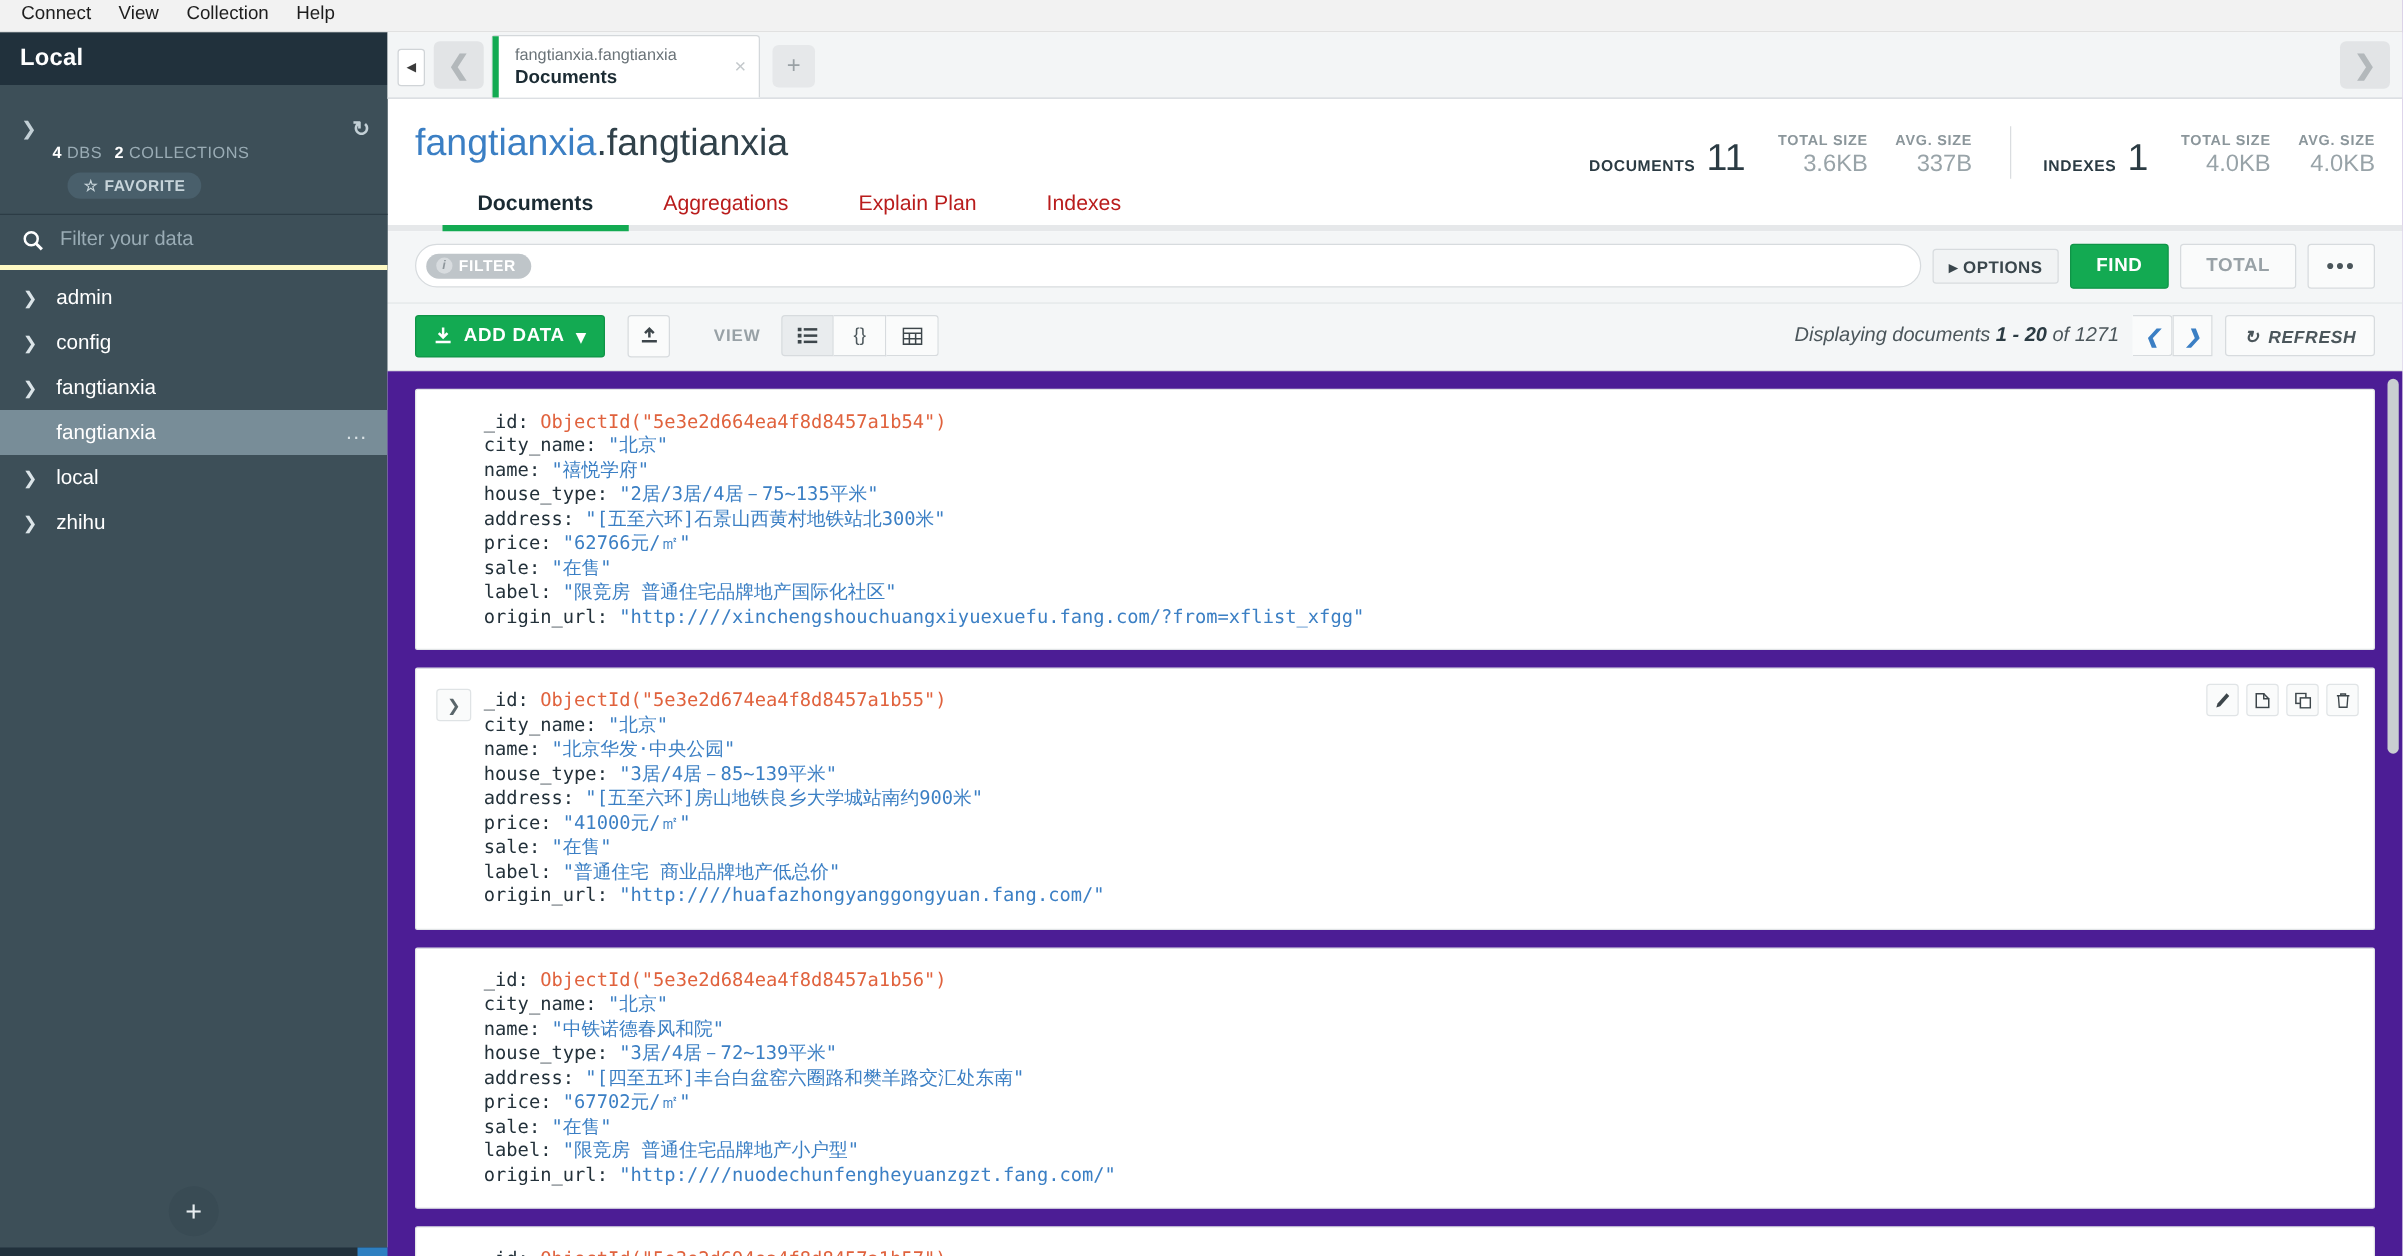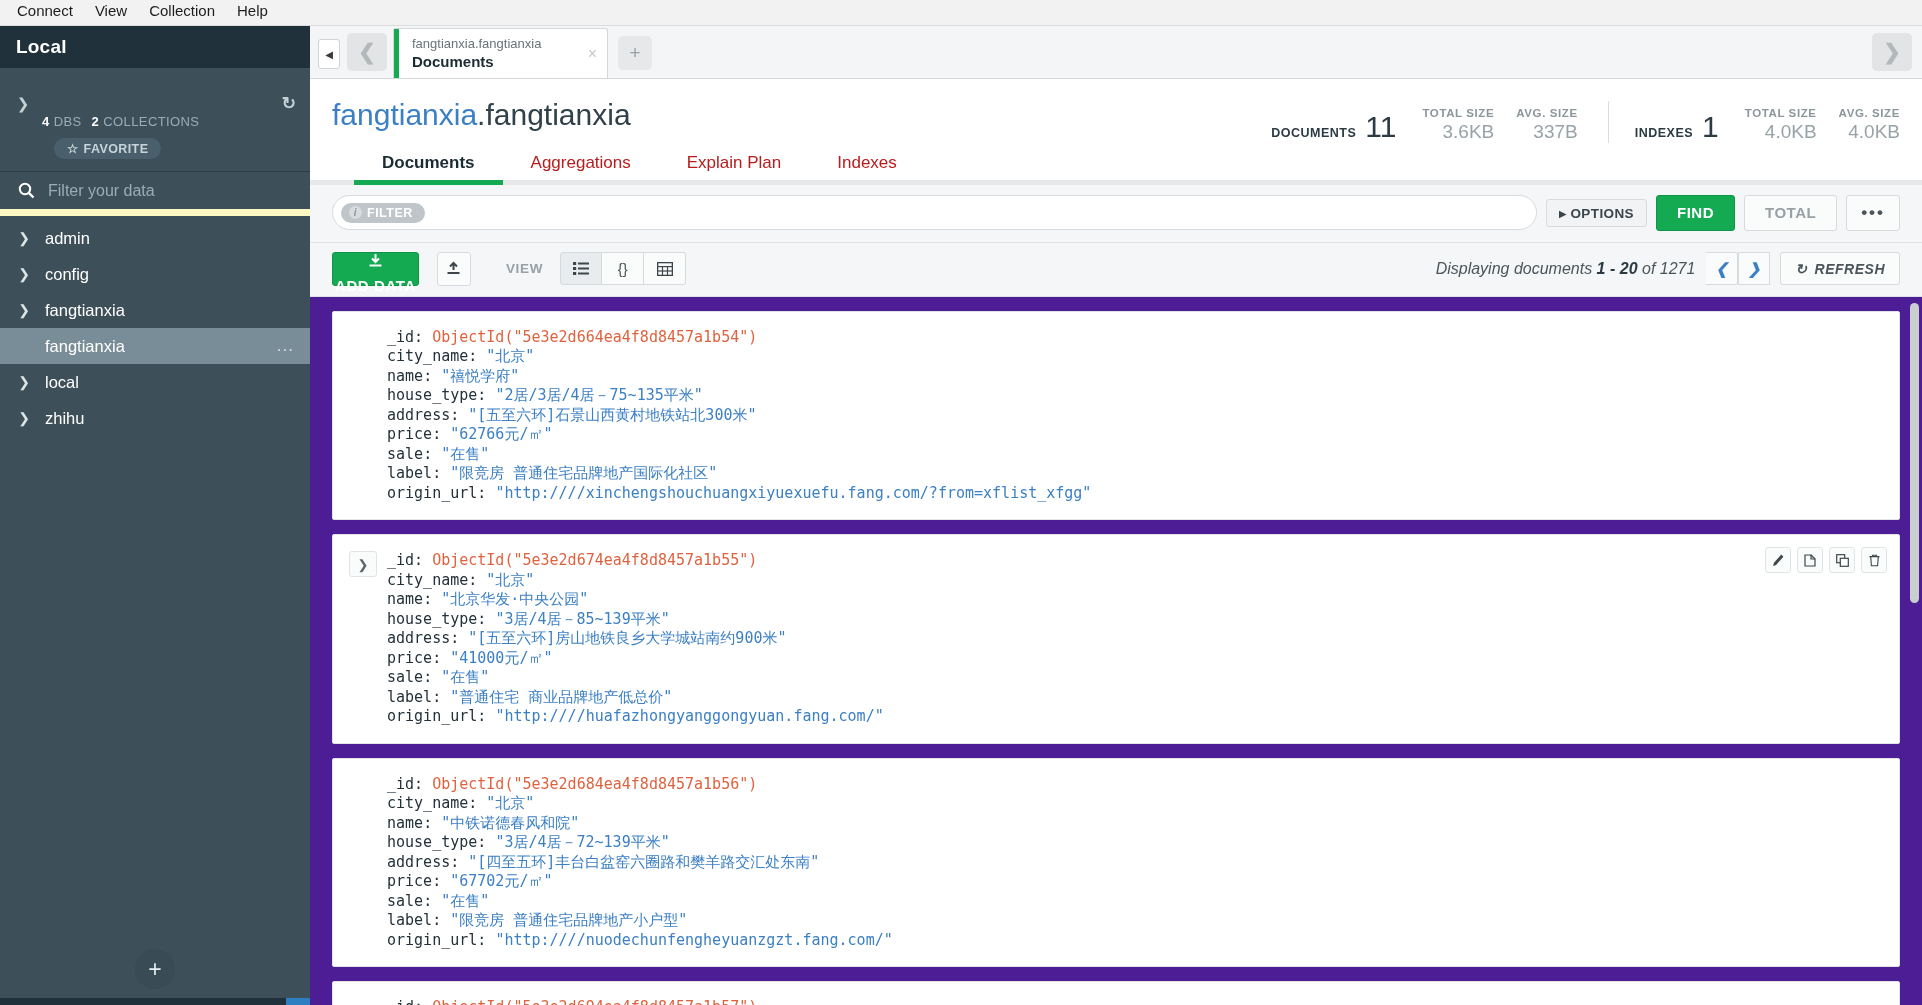--- a/index.html
+++ b/index.html
@@ -45,21 +45,21 @@
   .sb-refresh {
     margin-left: auto; color: #c3d0d6; font-size: 17px; line-height: 1; font-weight: bold;
   }
   .sb-fav {
     margin: 9px 0 0 40px; display: inline-flex; align-items: center; gap: 5px;
     background: #495f6b; color: #c7d4da; border-radius: 11px;
     padding: 3px 13px; font-size: 12.5px; letter-spacing: .4px; font-weight: bold;
   }
   .sb-filter {
     height: 44px; display: flex; align-items: center; gap: 13px; padding: 0 18px;
-    border-bottom: 7px solid #fef9c3; background: #3d4f58;
+    border-bottom: 4px solid #fef9c3; background: #3d4f58;
   }
   .sb-filter .sicon { color: #fff; font-size: 17px; font-weight: bold; }
   .sb-filter input {
     background: transparent; border: 0; outline: none;
     color: #e7eef1; font-size: 16px; width: 100%;
     font-family: "Liberation Sans", sans-serif;
   }
   .sb-filter input::placeholder { color: #9aacb5; }
   .sb-tree { flex: 1 1 auto; overflow: hidden; padding-top: 4px; }
   .db-row {
@@ -175,22 +175,22 @@
   .btn-find { background: #13aa52; color: #fff; border: 1px solid #0f9447; }
   .btn-reset { background: #fafbfb; color: #98a1a6; border: 1px solid #d7dbde; }
   .btn-dots { background: #fafbfb; color: #4b565b; border: 1px solid #d7dbde; padding: 0 14px; font-size: 17px; letter-spacing: 2px; }
 
   .action-bar {
     background: #f4f6f7; border-bottom: 1px solid #dfe3e5;
     padding: 9px 22px 10px 22px; display: flex; align-items: center; gap: 9px;
   }
   .btn-adddata {
     background: #13aa52; color: #fff; border: 1px solid #0f9447; height: 34px;
-    display: inline-flex; align-items: center; gap: 9px; padding: 0 2px; border-radius: 3px;
-    font-size: 15px; font-weight: bold; letter-spacing: .6px; flex-direction: column;
+    display: inline-flex; align-items: center; gap: 9px; padding: 0 14px; border-radius: 3px;
+    font-size: 15px; font-weight: bold; letter-spacing: .6px;
   }
   .btn-export {
     width: 34px; height: 34px; background: #fafbfb; border: 1px solid #d7dbde; border-radius: 3px;
     display: flex; align-items: center; justify-content: center; margin-left: 9px;
   }
   .view-label { font-size: 13.5px; font-weight: bold; color: #98a1a6; letter-spacing: .7px; margin-left: 26px; }
   .view-group { display: flex; margin-left: 8px; }
   .view-btn {
     width: 42px; height: 33px; background: #fafbfb; border: 1px solid #d7dbde; border-left-width: 0;
     display: flex; align-items: center; justify-content: center; color: #4b565b; font-size: 15px;

